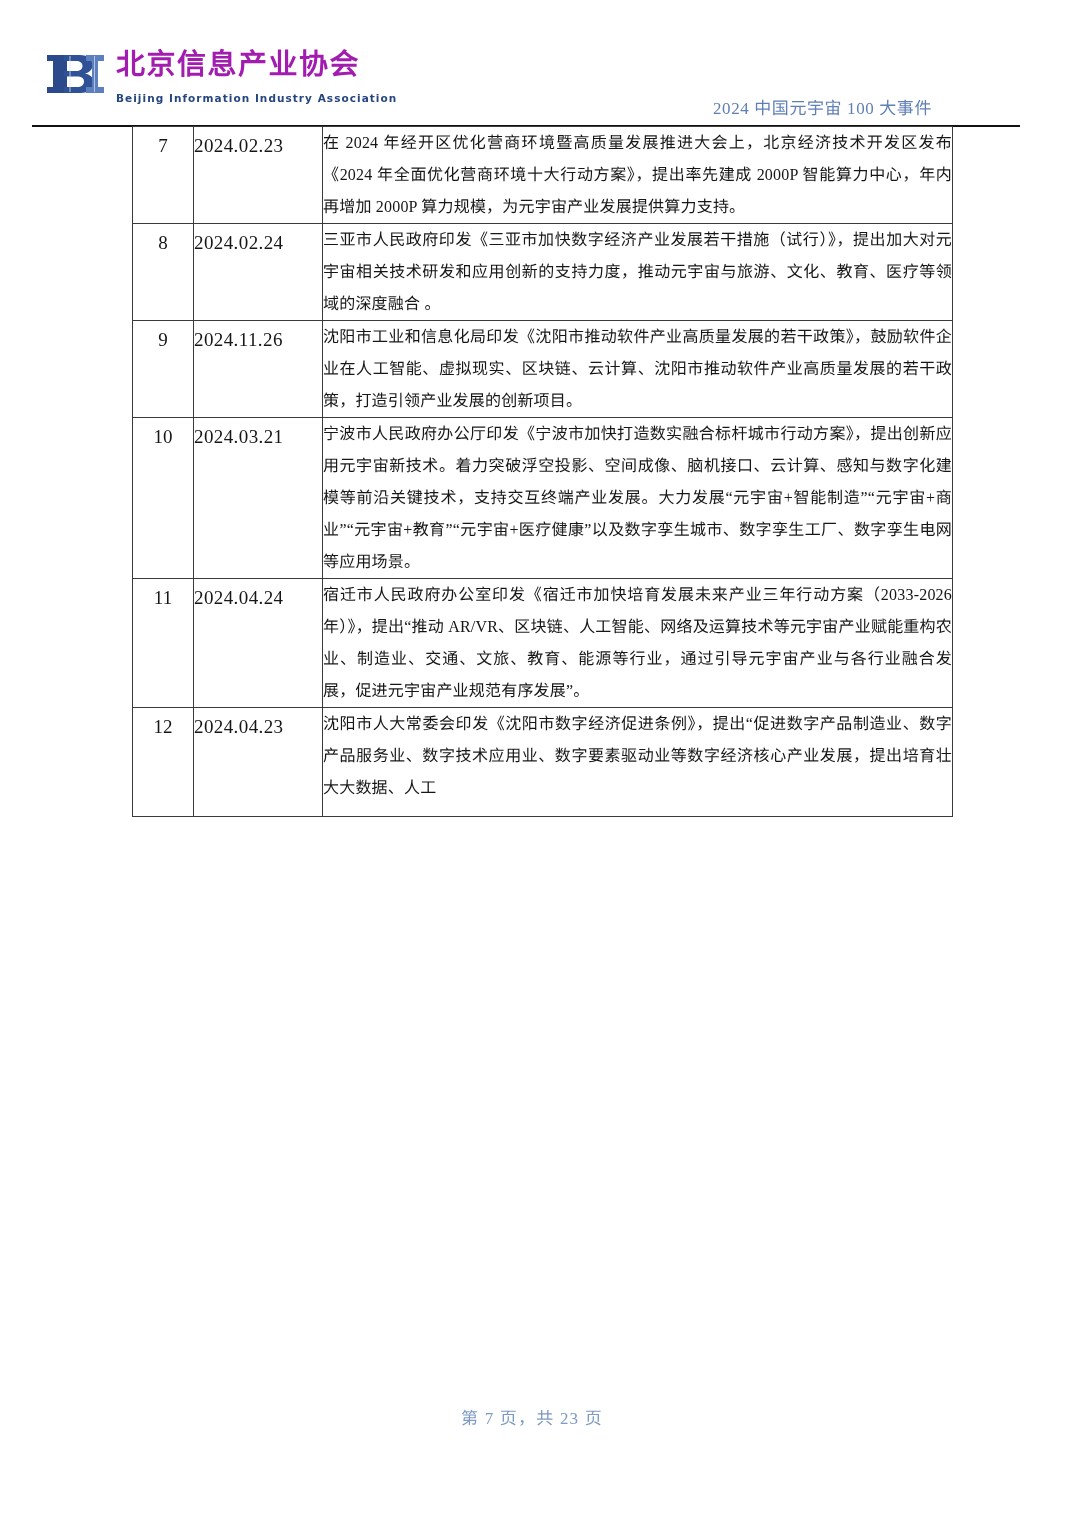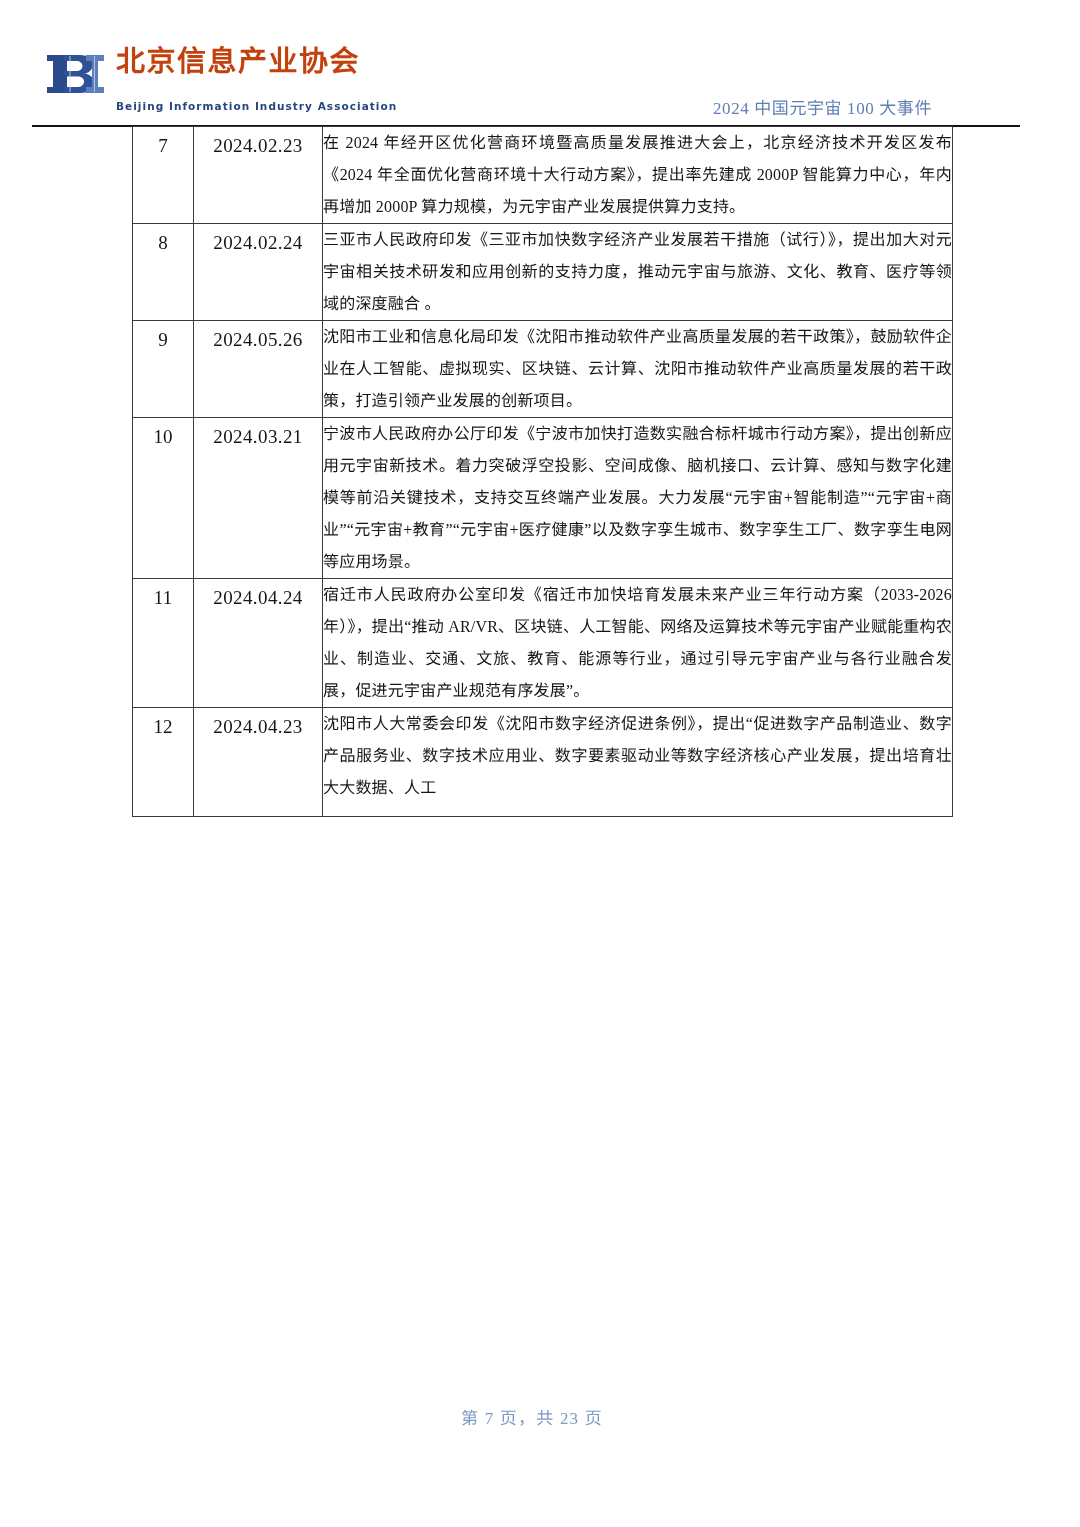--- a/index.html
+++ b/index.html
@@ -51,36 +51,36 @@
   }
 
   .brand-text {
     display: flex;
     flex-direction: column;
     justify-content: flex-start;
     padding-top: 2px;
   }
 
   .brand-cn {
-    font-family: Liberation Mono, monospace;
+    font-family: Liberation Serif, serif;
     font-size: 29px;
     font-weight: 700;
     letter-spacing: 1.5px;
-    color: #c2410c;
+    color: #a21caf;
     line-height: 1.12;
     white-space: nowrap;
   }
 
   .brand-en {
     font-family: "DejaVu Sans", "Liberation Sans", sans-serif;
     font-size: 10.5px;
     font-weight: 700;
     letter-spacing: 1.05px;
     color: #25467f;
-    margin-top: 20px;
+    margin-top: 12px;
     white-space: nowrap;
   }
 
   .header-title {
     position: absolute;
     right: 88px;
     top: 50px;
     font-family: "Liberation Serif", "DejaVu Serif", serif;
     font-size: 17px;
     color: #5f7fb5;
@@ -120,21 +120,20 @@
 
   .cell-idx {
     text-align: center;
     font-size: 19px;
     line-height: 1.95;
     padding: 14px 0 16px 0;
     color: #161616;
   }
 
   .cell-date {
-    text-align: center;
     font-size: 19px;
     line-height: 1.95;
     padding: 14px 0 16px 0;
     letter-spacing: 0.4px;
     color: #161616;
     white-space: nowrap;
   }
 
   .cell-body {
     font-size: 16px;
@@ -210,21 +209,21 @@
       </tr>
 
       <tr>
         <td class="cell-idx">8</td>
         <td class="cell-date">2024.02.24</td>
         <td class="cell-body">三亚市人民政府印发《三亚市加快数字经济产业发展若干措施（试行）》，提出加大对元宇宙相关技术研发和应用创新的支持力度，推动元宇宙与旅游、文化、教育、医疗等领域的深度融合 。</td>
       </tr>
 
       <tr>
         <td class="cell-idx">9</td>
-        <td class="cell-date">2024.05.26</td>
+        <td class="cell-date">2024.11.26</td>
         <td class="cell-body">沈阳市工业和信息化局印发《沈阳市推动软件产业高质量发展的若干政策》，鼓励软件企业在人工智能、虚拟现实、区块链、云计算、沈阳市推动软件产业高质量发展的若干政策，打造引领产业发展的创新项目。</td>
       </tr>
 
       <tr>
         <td class="cell-idx">10</td>
         <td class="cell-date">2024.03.21</td>
         <td class="cell-body">宁波市人民政府办公厅印发《宁波市加快打造数实融合标杆城市行动方案》，提出创新应用元宇宙新技术。着力突破浮空投影、空间成像、脑机接口、云计算、感知与数字化建模等前沿关键技术，支持交互终端产业发展。大力发展“元宇宙+智能制造”“元宇宙+商业”“元宇宙+教育”“元宇宙+医疗健康”以及数字孪生城市、数字孪生工厂、数字孪生电网等应用场景。</td>
       </tr>
 
       <tr>

